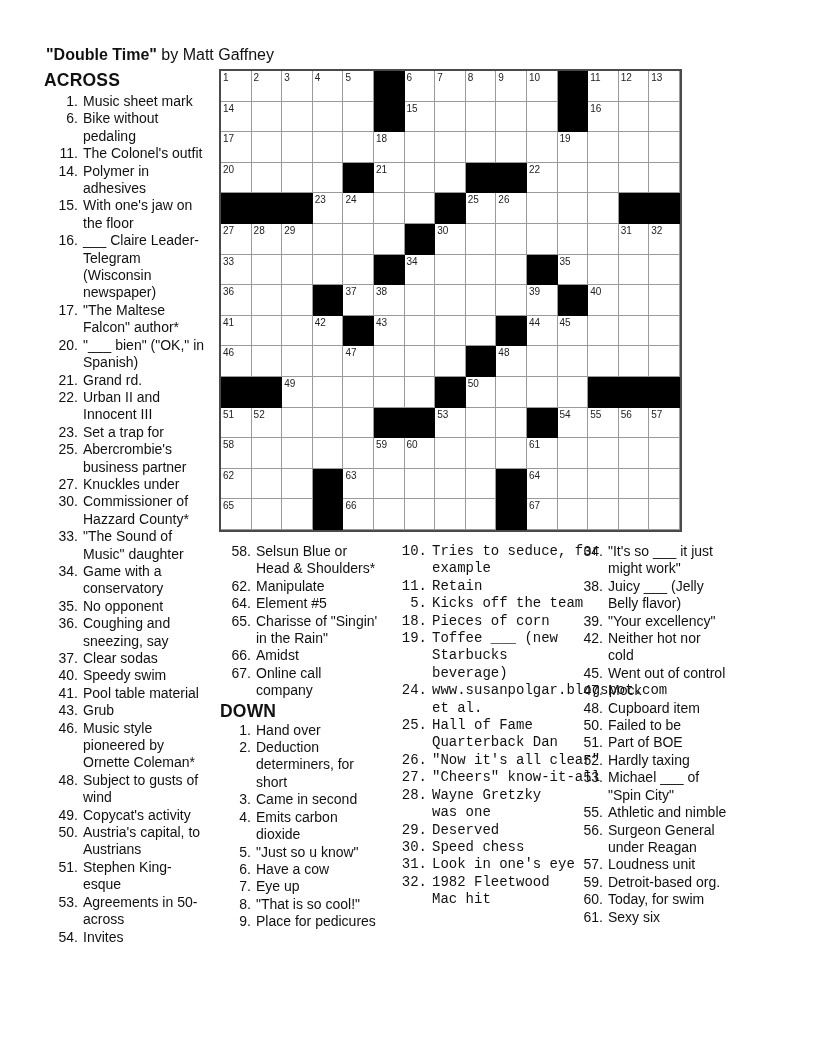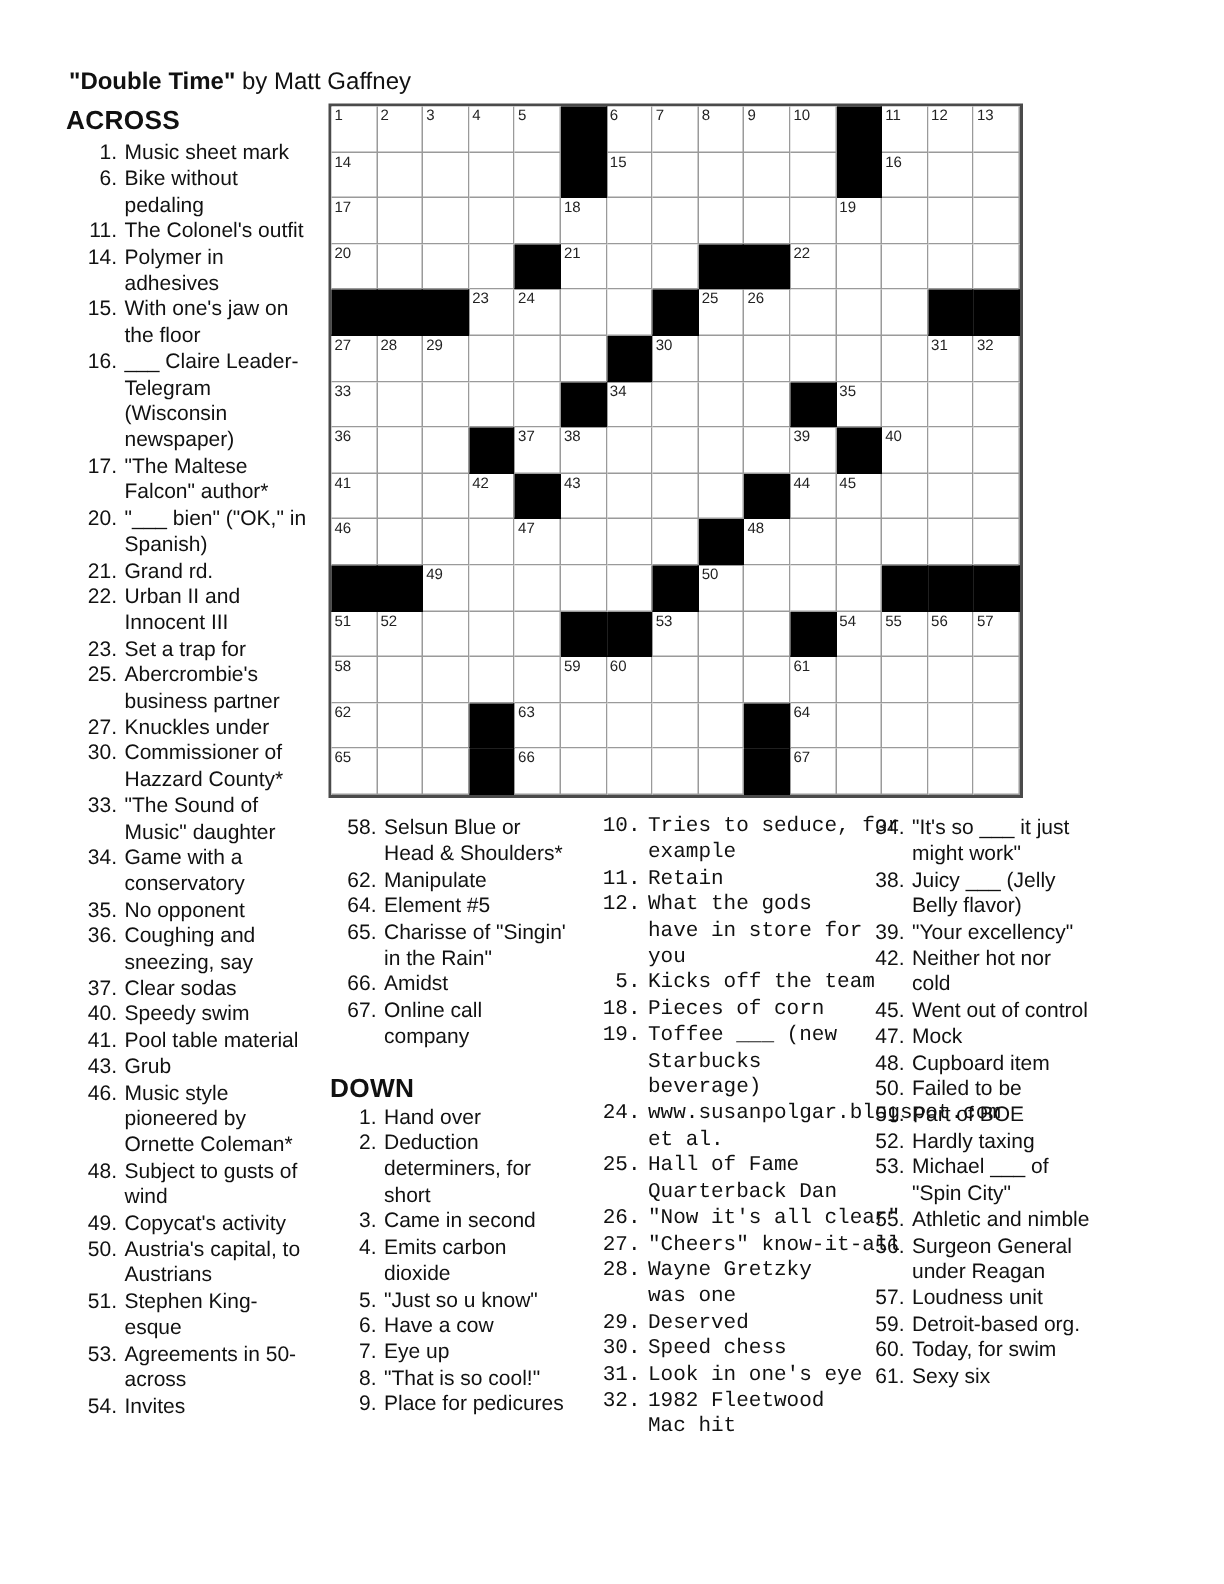--- a/index.html
+++ b/index.html
@@ -26,21 +26,21 @@
   #col1{left:44px;top:93px;width:176px;}
   #col2{left:222px;top:543px;width:176px;}
   #col3{left:398px;top:543px;width:178px;font-family:Liberation Mono, monospace;}
   #col4{left:574px;top:543px;width:190px;}
   .clue{display:flex;align-items:flex-start;}
   .clue-num{flex:0 0 34px;text-align:right;padding-right:5px;white-space:nowrap;}
   #col2 .clue-num,#col3 .clue-num,#col4 .clue-num{flex-basis:29px;}
   .clue-text{white-space:pre;flex:0 0 auto;}
   .inline-heading{
     font-weight:bold;font-size:17.5px;line-height:22px;
-    margin-top:14px;margin-left:-2px;letter-spacing:.2px;
+    margin-left:-2px;letter-spacing:.2px;
   }
   
   .grid{
     position:absolute;left:219px;top:69px;
     display:grid;
     grid-template-columns:repeat(15,30.6px);
     grid-auto-rows:30.6px;
     border:2px solid #4a4a4a;
     background:#ffffff;
   }
@@ -644,26 +644,20 @@
       <div class="clue">
         <span class="clue-num">10.</span>
         <span class="clue-text">Tries to seduce, for
 example</span>
       </div>
       <div class="clue">
         <span class="clue-num">11.</span>
         <span class="clue-text">Retain</span>
       </div>
       <div class="clue">
-        <span class="clue-num">12.</span>
-        <span class="clue-text">What the gods
-have in store for
-you</span>
-      </div>
-      <div class="clue">
         <span class="clue-num">5.</span>
         <span class="clue-text">Kicks off the team</span>
       </div>
       <div class="clue">
         <span class="clue-num">18.</span>
         <span class="clue-text">Pieces of corn</span>
       </div>
       <div class="clue">
         <span class="clue-num">19.</span>
         <span class="clue-text">Toffee ___ (new

